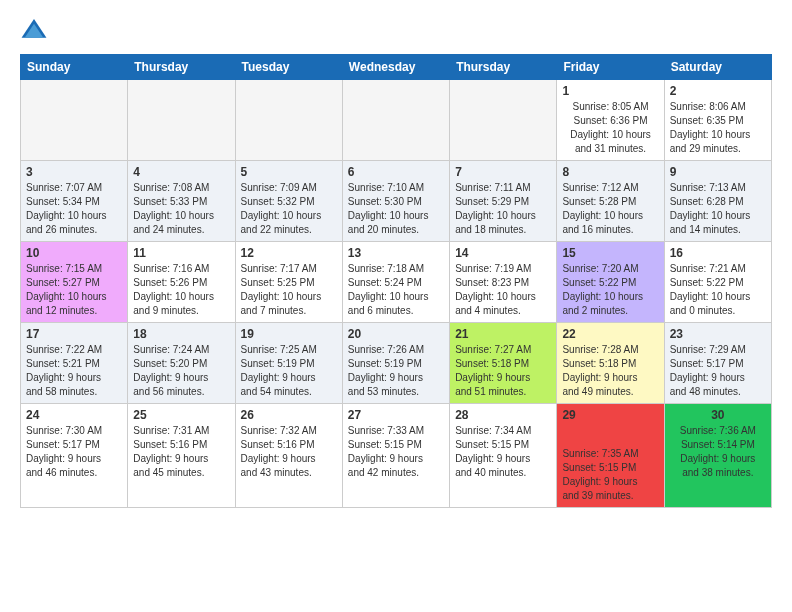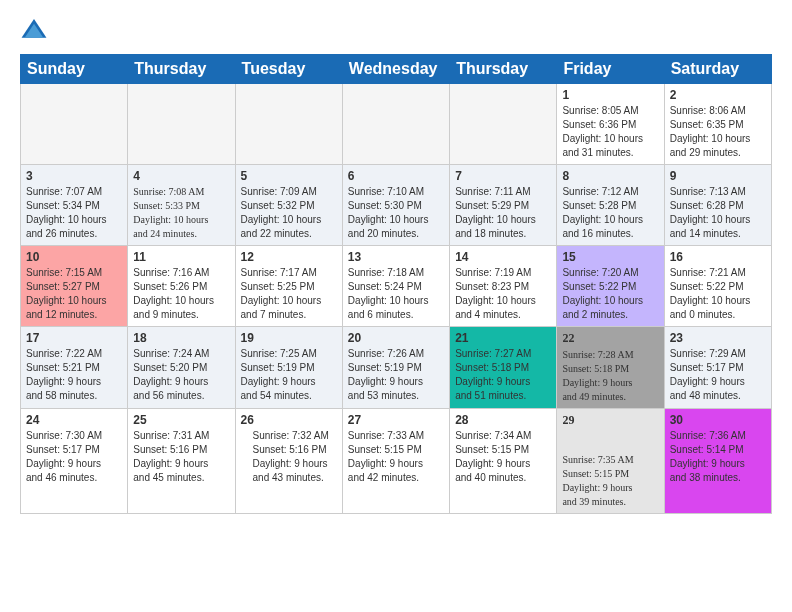--- a/index.html
+++ b/index.html
@@ -43,21 +43,21 @@
       color: #555;
     }
     .calendar {
       width: 100%;
       border-collapse: collapse;
       border: 1px solid #ccc;
     }
     .calendar th {
       background-color: #1a6bb5;
       color: #fff;
-      font-size: 16px;
+      font-size: 12px;
       font-weight: bold;
       padding: 5px 6px;
       text-align: left;
       border: 1px solid #1a6bb5;
       margin-left: 10px;
     }
     .calendar td {
       border: 1px solid #ccc;
       vertical-align: top;
       padding: 4px 5px;
@@ -118,21 +118,21 @@
   </thead>
   <tbody id="calendar-body">
   <tr>
         <td class="empty"></td>
         <td class="empty"></td>
         <td class="empty"></td>
         <td class="empty"></td>
         <td class="empty"></td>
         <td style="background: rgb(255, 255, 255);">
           <span class="day-num">1</span>
-          <div class="day-info" style="white-space: pre-line;">Sunrise: 8:05 AM
+          <div class="day-info" style="white-space: pre-line; text-align: center;">Sunrise: 8:05 AM
 Sunset: 6:36 PM
 Daylight: 10 hours
 and 31 minutes.</div>
         </td>
         <td style="background: rgb(255, 255, 255);">
           <span class="day-num">2</span>
           <div class="day-info" style="white-space: pre-line;">Sunrise: 8:06 AM
 Sunset: 6:35 PM
 Daylight: 10 hours
 and 29 minutes.</div>
@@ -141,21 +141,21 @@
       <tr>
         <td style="background: rgb(238, 242, 247);">
           <span class="day-num">3</span>
           <div class="day-info" style="white-space: pre-line;">Sunrise: 7:07 AM
 Sunset: 5:34 PM
 Daylight: 10 hours
 and 26 minutes.</div>
         </td>
         <td style="background: rgb(238, 242, 247);">
           <span class="day-num">4</span>
-          <div class="day-info" style="white-space: pre-line; font-family: Liberation Serif, serif;">Sunrise: 7:08 AM
+          <div class="day-info" style="white-space: pre-line;">Sunrise: 7:08 AM
 Sunset: 5:33 PM
 Daylight: 10 hours
 and 24 minutes.</div>
         </td>
         <td style="background: rgb(238, 242, 247);">
           <span class="day-num">5</span>
           <div class="day-info" style="white-space: pre-line;">Sunrise: 7:09 AM
 Sunset: 5:32 PM
 Daylight: 10 hours
 and 22 minutes.</div>
@@ -183,21 +183,21 @@
         </td>
         <td style="background: rgb(238, 242, 247);">
           <span class="day-num">9</span>
           <div class="day-info" style="white-space: pre-line;">Sunrise: 7:13 AM
 Sunset: 6:28 PM
 Daylight: 10 hours
 and 14 minutes.</div>
         </td>
       </tr>
       <tr>
-        <td style="background: #fca5a5;">
+        <td style="background: #f0abfc;">
           <span class="day-num">10</span>
           <div class="day-info" style="white-space: pre-line;">Sunrise: 7:15 AM
 Sunset: 5:27 PM
 Daylight: 10 hours
 and 12 minutes.</div>
         </td>
         <td style="background: rgb(255, 255, 255);">
           <span class="day-num">11</span>
           <div class="day-info" style="white-space: pre-line;">Sunrise: 7:16 AM
 Sunset: 5:26 PM
@@ -262,28 +262,28 @@
 Daylight: 9 hours
 and 54 minutes.</div>
         </td>
         <td style="background: rgb(238, 242, 247);">
           <span class="day-num">20</span>
           <div class="day-info" style="white-space: pre-line;">Sunrise: 7:26 AM
 Sunset: 5:19 PM
 Daylight: 9 hours
 and 53 minutes.</div>
         </td>
-        <td style="background: #14b8a6;">
+        <td style="background: #bef264;">
           <span class="day-num">21</span>
           <div class="day-info" style="white-space: pre-line;">Sunrise: 7:27 AM
 Sunset: 5:18 PM
 Daylight: 9 hours
 and 51 minutes.</div>
         </td>
-        <td style="background: #a3a3a3; font-family: Liberation Serif, serif;">
+        <td style="background: #fef9c3;">
           <span class="day-num">22</span>
           <div class="day-info" style="white-space: pre-line;">Sunrise: 7:28 AM
 Sunset: 5:18 PM
 Daylight: 9 hours
 and 49 minutes.</div>
         </td>
         <td style="background: rgb(238, 242, 247);">
           <span class="day-num">23</span>
           <div class="day-info" style="white-space: pre-line;">Sunrise: 7:29 AM
 Sunset: 5:17 PM
@@ -301,47 +301,47 @@
         </td>
         <td style="background: rgb(255, 255, 255);">
           <span class="day-num">25</span>
           <div class="day-info" style="white-space: pre-line;">Sunrise: 7:31 AM
 Sunset: 5:16 PM
 Daylight: 9 hours
 and 45 minutes.</div>
         </td>
         <td style="background: rgb(255, 255, 255);">
           <span class="day-num">26</span>
-          <div class="day-info" style="white-space: pre-line; margin-left: 12px;">Sunrise: 7:32 AM
+          <div class="day-info" style="white-space: pre-line;">Sunrise: 7:32 AM
 Sunset: 5:16 PM
 Daylight: 9 hours
 and 43 minutes.</div>
         </td>
         <td style="background: rgb(255, 255, 255);">
           <span class="day-num">27</span>
           <div class="day-info" style="white-space: pre-line;">Sunrise: 7:33 AM
 Sunset: 5:15 PM
 Daylight: 9 hours
 and 42 minutes.</div>
         </td>
         <td style="background: rgb(255, 255, 255);">
           <span class="day-num">28</span>
           <div class="day-info" style="white-space: pre-line;">Sunrise: 7:34 AM
 Sunset: 5:15 PM
 Daylight: 9 hours
 and 40 minutes.</div>
         </td>
-        <td style="background: #e5e5e5; font-family: Liberation Serif, serif;">
+        <td style="background: #ef4444;">
           <span class="day-num">29</span>
           <div class="day-info" style="white-space: pre-line; margin-top: 25px;">Sunrise: 7:35 AM
 Sunset: 5:15 PM
 Daylight: 9 hours
 and 39 minutes.</div>
         </td>
-        <td style="background: #d946ef;">
+        <td style="background: #22c55e; text-align: center;">
           <span class="day-num">30</span>
           <div class="day-info" style="white-space: pre-line;">Sunrise: 7:36 AM
 Sunset: 5:14 PM
 Daylight: 9 hours
 and 38 minutes.</div>
         </td>
       </tr>
     </tbody>
 </table>
 

